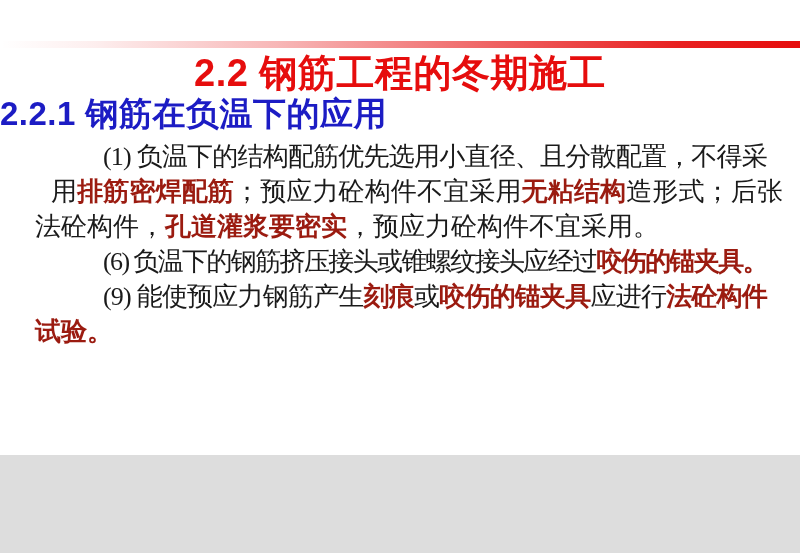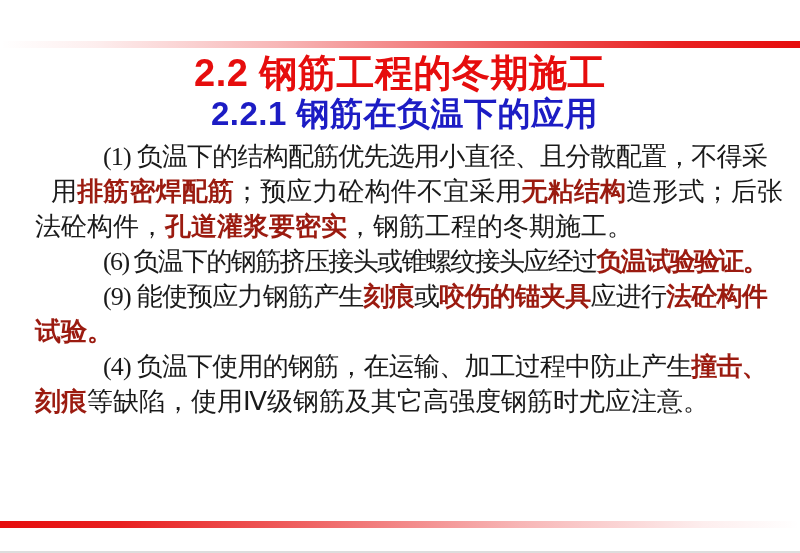--- a/index.html
+++ b/index.html
@@ -3,21 +3,21 @@
 <meta charset="utf-8">
 <style>
   html, body {
     margin: 0;
     padding: 0;
     background: #dddddd;
   }
   .slide {
     position: relative;
     width: 800px;
-    height: 551px;
+    height: 455px;
     background: #ffffff;
     overflow: hidden;
     font-family: "Liberation Serif", serif;
   }
   .bar {
     position: absolute;
     left: 0;
     width: 100%;
     height: 7px;
   }
@@ -46,28 +46,27 @@
     text-align: center;
     font-family: "Liberation Sans", sans-serif;
     font-weight: 700;
     font-size: 38px;
     line-height: 40px;
     color: var(--title-red, #e60d0d);
     letter-spacing: 0.5px;
   }
   .subtitle {
     margin: 2px 0 0 0;
-    text-align: center;
+    text-align: left;
     font-family: "Liberation Sans", sans-serif;
     font-weight: 700;
     font-size: 33px;
     line-height: 38px;
     color: var(--subtitle-blue, #1c1cc4);
     letter-spacing: 0.5px;
-    padding-left: 9px;
   }
   .body-text {
     margin-top: 6px;
     padding: 0 33px 0 35px;
     font-size: 26px;
     line-height: 35px;
     color: var(--body-text, #1a1a1a);
   }
   .para { margin: 0; }
   .line {
@@ -86,28 +85,24 @@
 <body>
 
 <div class="slide">
   <div class="bar bar-top"></div>
   <h1 class="title">2.2 钢筋工程的冬期施工</h1>
   <h2 class="subtitle">2.2.1 钢筋在负温下的应用</h2>
   <div class="body-text">
       <div class="para">
         <div class="line indent-b"><span class="linewrap" style="letter-spacing: -0.787177px;"><span class="run">(1) 负温下的结构配筋优先选用小直径、且分散配置，不得采</span></span></div>
         <div class="line"><span class="linewrap" style="letter-spacing: 0.142857px; margin-left: 16px;"><span class="run">用</span><span class="run hl">排筋密焊配筋</span><span class="run">；预应力砼构件不宜采用</span><span class="run hl">无粘结构</span><span class="run">造形式；后张</span></span></div>
-        <div class="line"><span class="linewrap" style="letter-spacing: 0px;"><span class="run">法砼构件，</span><span class="run hl">孔道灌浆要密实</span><span class="run">，钢筋工程的冬期施工。</span></span></div>
+        <div class="line"><span class="linewrap" style="letter-spacing: 0px;"><span class="run">法砼构件，</span><span class="run hl">孔道灌浆要密实</span><span class="run">，预应力砼构件不宜采用。</span></span></div>
       </div>
       <div class="para">
-        <div class="line indent-b"><span class="linewrap" style="letter-spacing: -1.6276px;"><span class="run">(6) 负温下的钢筋挤压接头或锥螺纹接头应经过</span><span class="run hl">负温试验验证。</span></span></div>
+        <div class="line indent-b"><span class="linewrap" style="letter-spacing: -1.6276px;"><span class="run">(6) 负温下的钢筋挤压接头或锥螺纹接头应经过</span><span class="run hl">咬伤的锚夹具。</span></span></div>
       </div>
       <div class="para">
         <div class="line indent-b"><span class="linewrap" style="letter-spacing: -0.787177px;"><span class="run">(9) 能使预应力钢筋产生</span><span class="run hl">刻痕</span><span class="run">或</span><span class="run hl">咬伤的锚夹具</span><span class="run">应进行</span><span class="run hl">法砼构件</span></span></div>
         <div class="line"><span class="linewrap" style="letter-spacing: 0px; text-align: right;"><span class="run hl">试验。</span></span></div>
-      </div>
-      <div class="para">
-        <div class="line indent-b"><span class="linewrap" style="letter-spacing: -0.787177px;"><span class="run">(4) 负温下使用的钢筋，在运输、加工过程中防止产生</span><span class="run hl">撞击、</span></span></div>
-        <div class="line"><span class="linewrap" style="letter-spacing: 0px;"><span class="run hl">刻痕</span><span class="run">等缺陷，使用Ⅳ级钢筋及其它高强度钢筋时尤应注意。</span></span></div>
       </div>
     </div>
   <div class="bar bar-bottom"></div>
 </div>
 
 </body></html>

